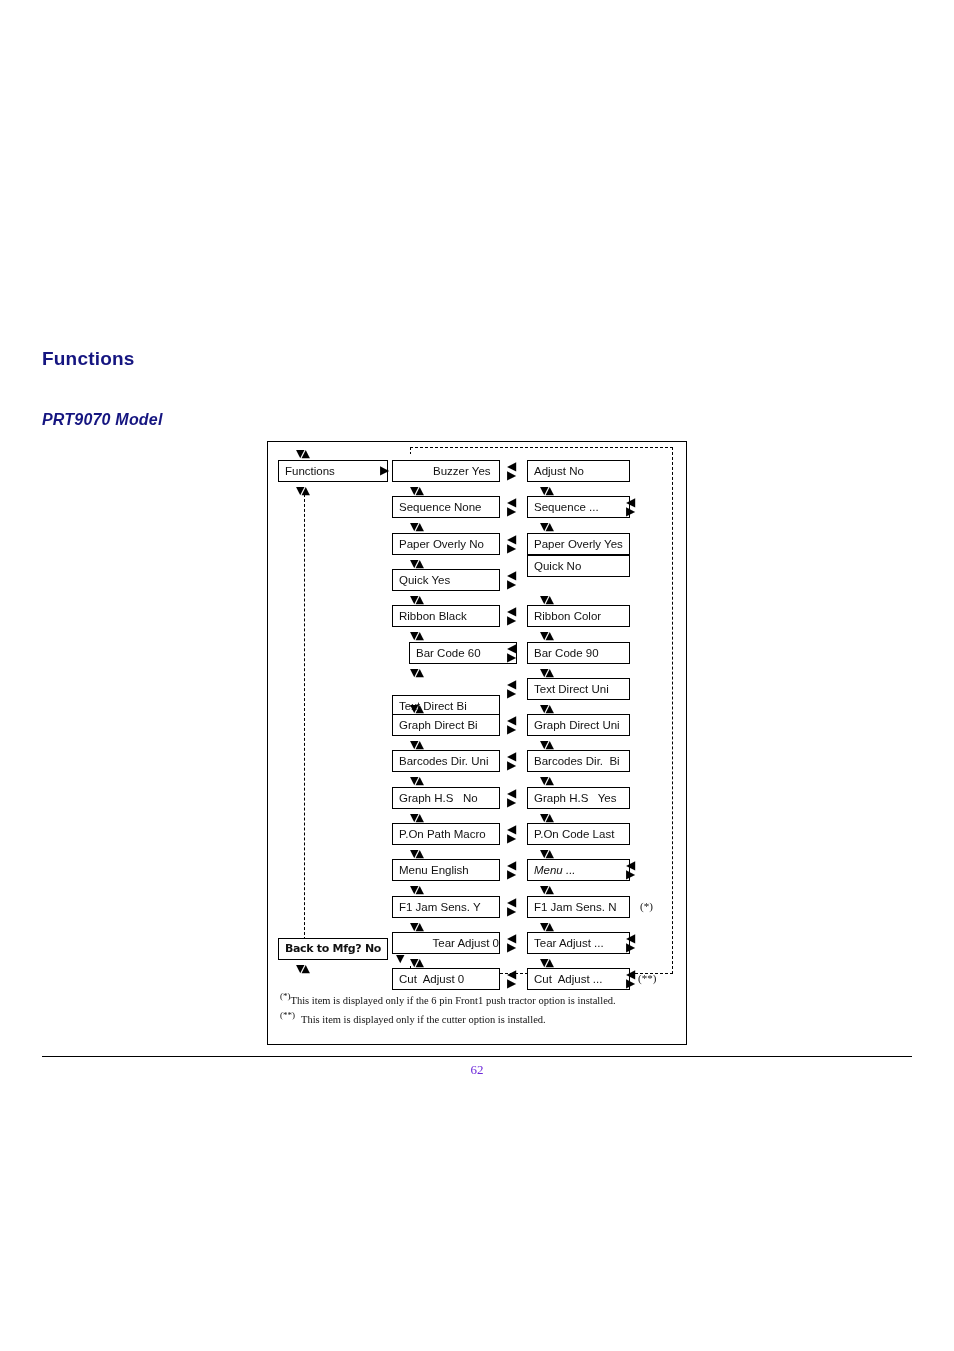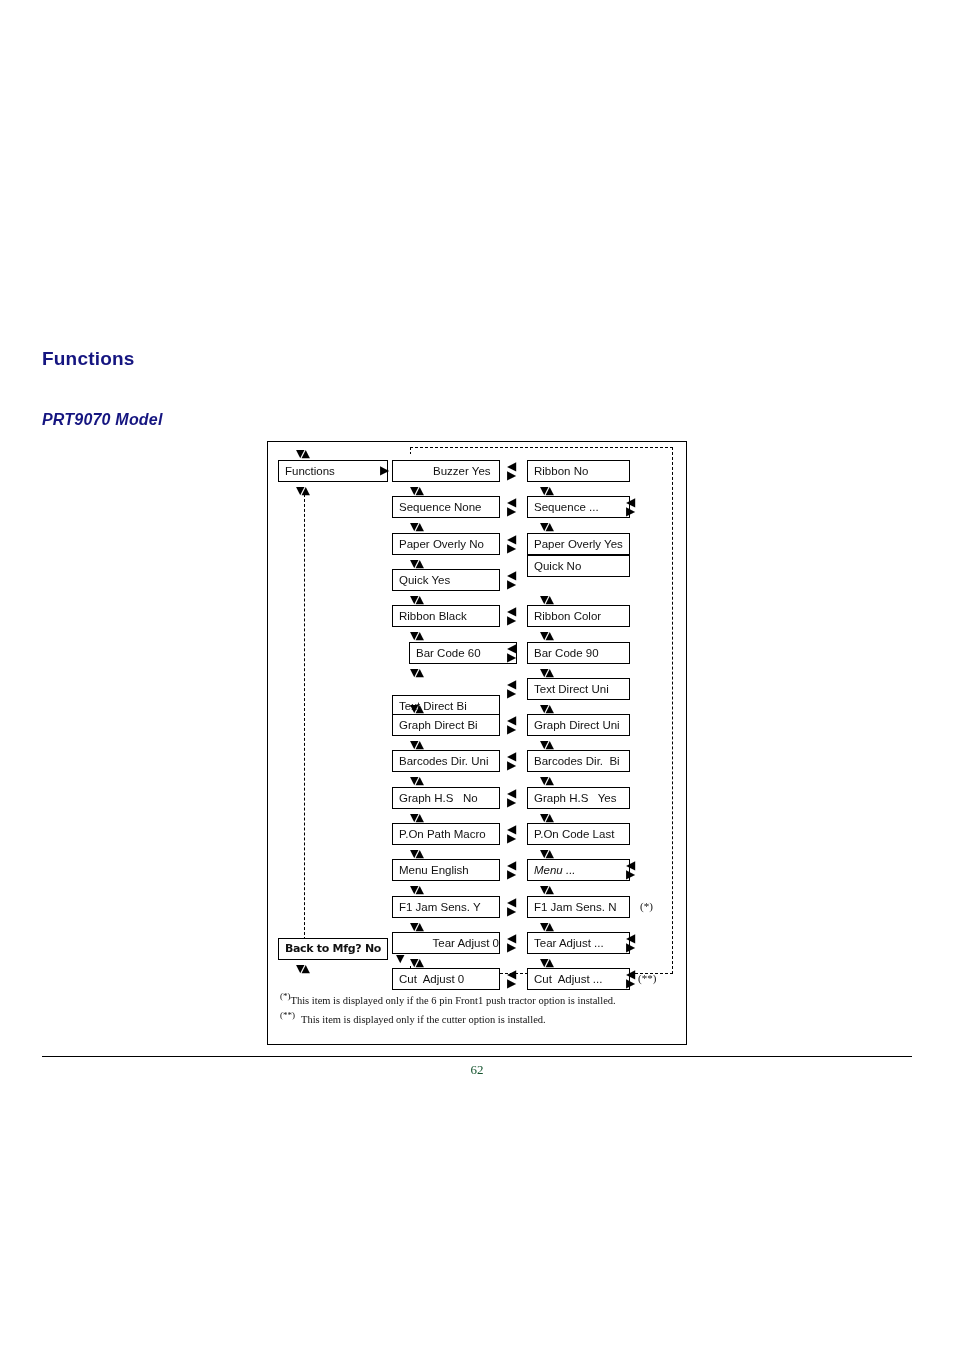--- a/index.html
+++ b/index.html
@@ -167,21 +167,21 @@
     border-top: 1.5px solid #000;
   }
   #page-number {
     position: absolute;
     left: 0;
     top: 1062px;
     width: 954px;
     text-align: center;
     font-family: "Liberation Serif", serif;
     font-size: 13px;
-    color: #14532d;
+    color: #6d28d9;
   }
 </style>
 </head>
 <body>
 
 <div id="page-heading">Functions</div>
 <div id="model-heading">PRT9070 Model</div>
 
 <div id="diagram-frame">
 
@@ -197,21 +197,21 @@
   <div class="mbox col-root pixelfont" style="top:496px;">Back to Mfg? No</div>
   <div class="updown" style="left:28px; top:521px;">▼▲</div>
 
   <div id="rows-host">
       <div class="mbox col-left" style="top: 18px; padding-left: 40px;">Buzzer Yes</div>
       <div class="updown" style="left: 142px; top: 43px;">▼▲</div>
       <div class="leftright" style="left: 239px; top: 20px;">
         <span>◀</span>
         <span>▶</span>
       </div>
-      <div class="mbox col-right" style="top: 18px;">Ribbon No</div>
+      <div class="mbox col-right" style="top: 18px;">Adjust No</div>
       <div class="updown" style="left: 272px; top: 43px;">▼▲</div>
       <div class="mbox col-left" style="top: 54.3px;">Sequence None</div>
       <div class="updown" style="left: 142px; top: 79.3px;">▼▲</div>
       <div class="leftright" style="left: 239px; top: 56.3px;">
         <span>◀</span>
         <span>▶</span>
       </div>
       <div class="mbox col-right" style="top: 54.3px;">Sequence ...</div>
       <div class="updown" style="left: 272px; top: 79.3px;">▼▲</div>
       <div class="leftright" style="left: 358px; top: 56.3px;">

